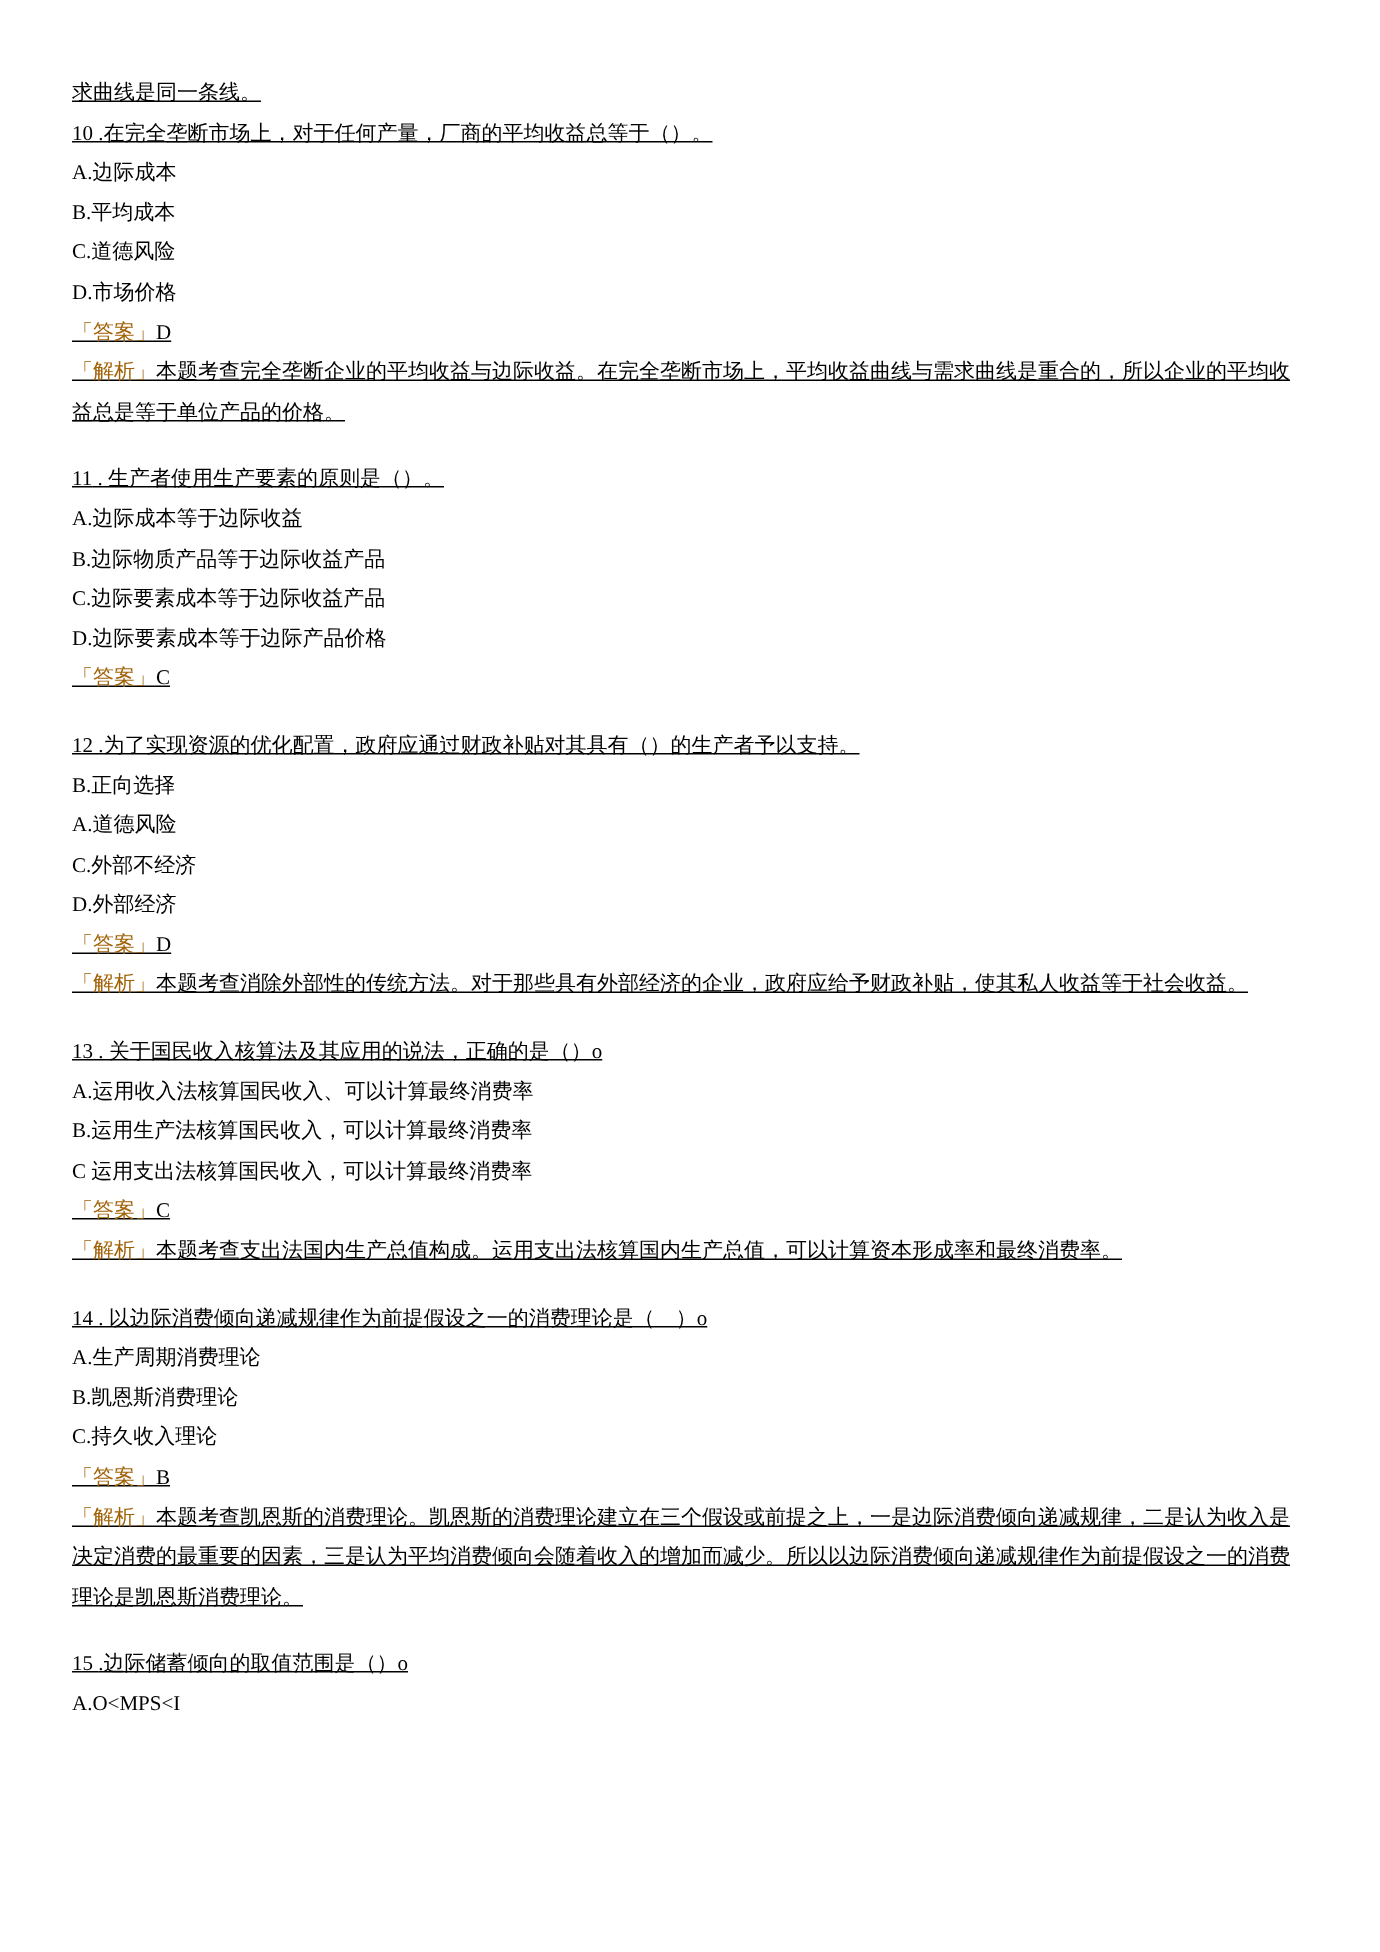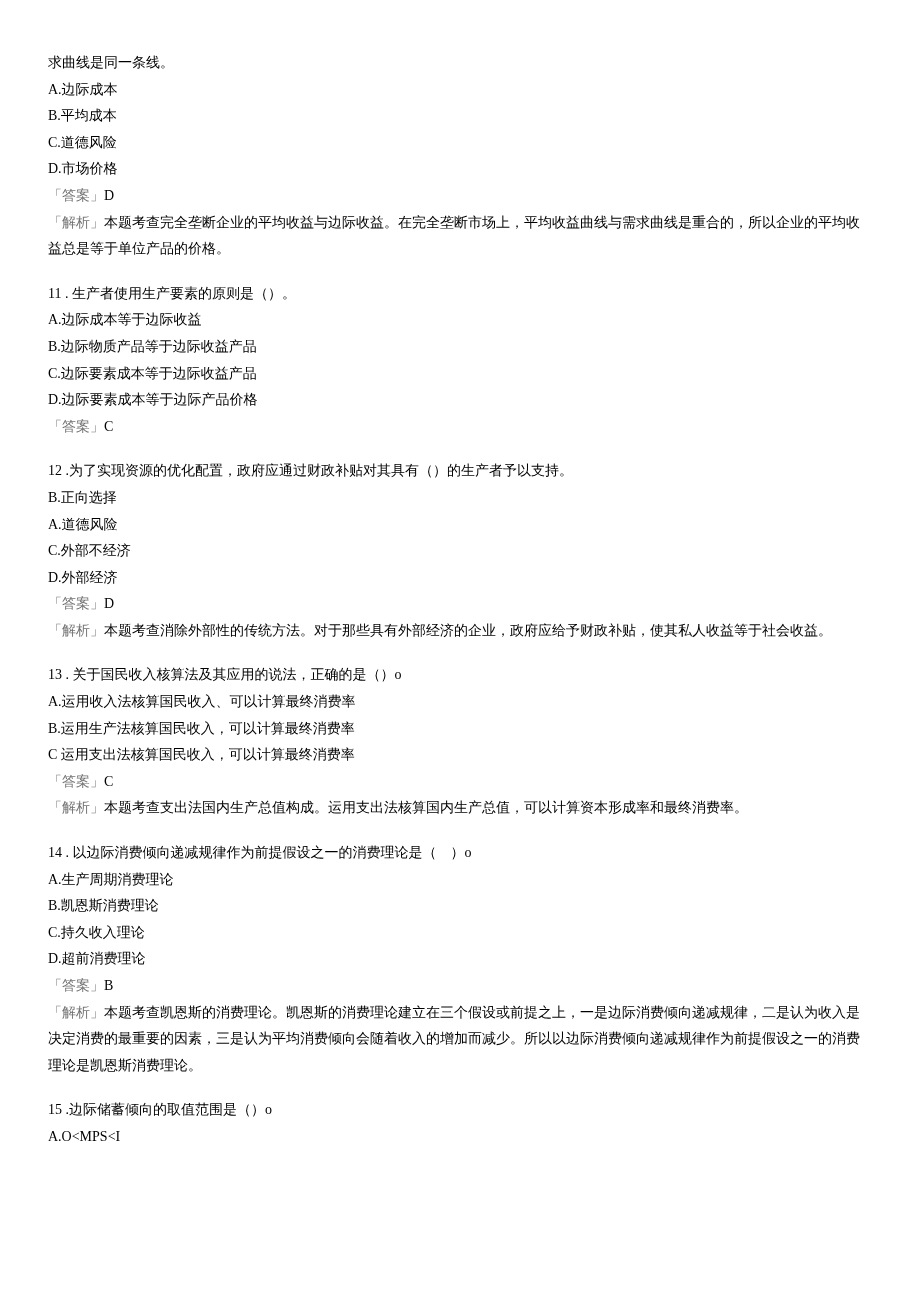--- a/index.html
+++ b/index.html
@@ -6,32 +6,33 @@
     font-family: "SimSun", "宋体", serif;
     font-size: 14px;
     line-height: 1.9;
     color: #000;
     background: #fff;
     margin: 0;
     padding: 50px 48px 40px 48px;
     width: 920px;
     box-sizing: border-box;
   }
-  .line { display: block; }
-  .red { color: #737373; text-align: right; }
+  .line { display: block; text-decoration: underline; }
+  .red { color: #a16207; text-align: right; }
   .q-block { margin-bottom: 18px; }
   .opt { display: block; }
 </style>
 </head>
 <body>
 
 <span class="line">求曲线是同一条线。</span>
 
 <div id="questions">
     <div class="q-block">
+      <span class="line"><span>10</span><span> .在完全垄断市场上，对于任何产量，厂商的平均收益总等于（）。</span></span>
       <span class="opt">A.边际成本</span>
       <span class="opt">B.平均成本</span>
       <span class="opt">C.道德风险</span>
       <span class="opt">D.市场价格</span>
       <span class="line"><span class="red">「答案」</span><span>D</span></span>
       <span class="line"><span class="red">「解析」</span><span>本题考查完全垄断企业的平均收益与边际收益。在完全垄断市场上，平均收益曲线与需求曲线是重合的，所以企业的平均收益总是等于单位产品的价格。</span></span>
     </div>
     <div class="q-block">
       <span class="line"><span>11</span><span> . 生产者使用生产要素的原则是（）。</span></span>
       <span class="opt">A.边际成本等于边际收益</span>
@@ -55,21 +56,20 @@
       <span class="opt">B.运用生产法核算国民收入，可以计算最终消费率</span>
       <span class="opt">C 运用支出法核算国民收入，可以计算最终消费率</span>
       <span class="line"><span class="red">「答案」</span><span>C</span></span>
       <span class="line"><span class="red">「解析」</span><span>本题考查支出法国内生产总值构成。运用支出法核算国内生产总值，可以计算资本形成率和最终消费率。</span></span>
     </div>
     <div class="q-block">
       <span class="line"><span>14</span><span> . 以边际消费倾向递减规律作为前提假设之一的消费理论是（　）o</span></span>
       <span class="opt">A.生产周期消费理论</span>
       <span class="opt">B.凯恩斯消费理论</span>
       <span class="opt">C.持久收入理论</span>
-      <span class="opt">D.超前消费理论</span>
       <span class="line"><span class="red">「答案」</span><span>B</span></span>
       <span class="line"><span class="red">「解析」</span><span>本题考查凯恩斯的消费理论。凯恩斯的消费理论建立在三个假设或前提之上，一是边际消费倾向递减规律，二是认为收入是决定消费的最重要的因素，三是认为平均消费倾向会随着收入的增加而减少。所以以边际消费倾向递减规律作为前提假设之一的消费理论是凯恩斯消费理论。</span></span>
     </div>
   </div>
 
 <span class="line">
   <span>15</span>
   <span>.边际储蓄倾向的取值范围是（）o</span>
 </span>
 <span class="opt">A.O&lt;MPS&lt;I</span>

